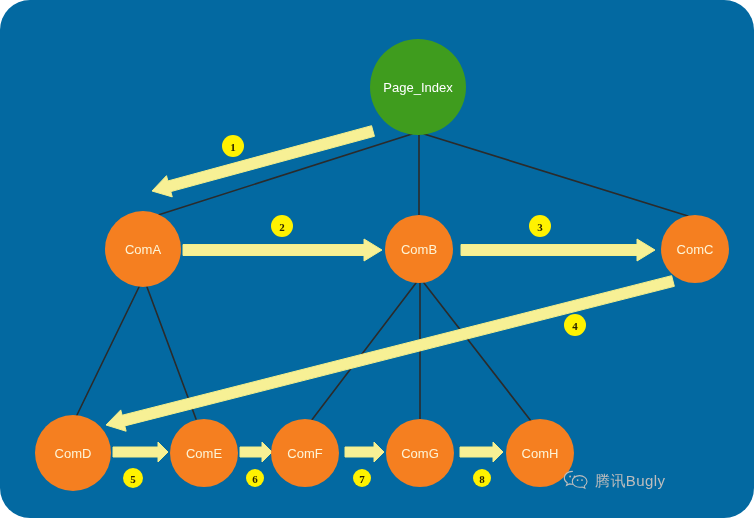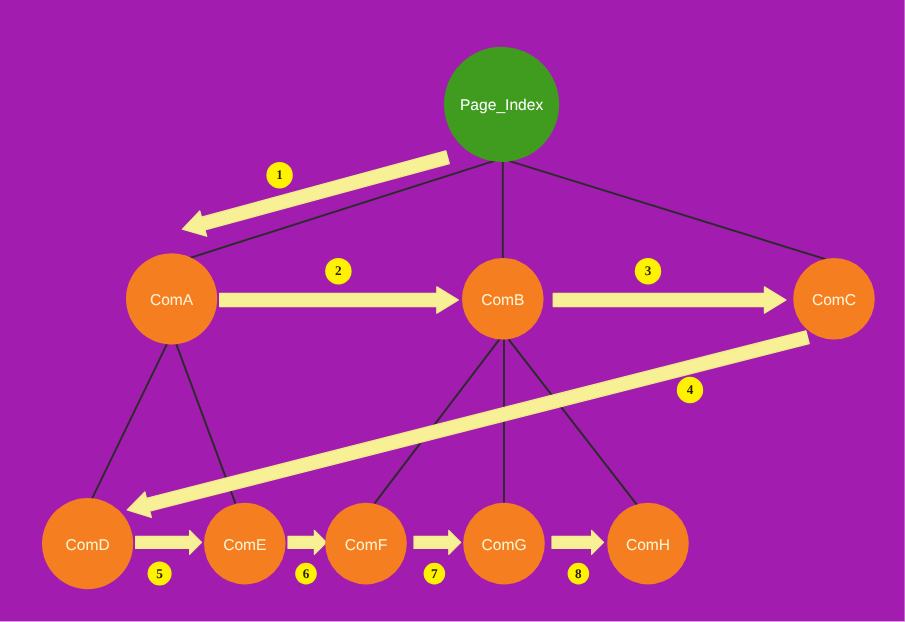--- a/index.html
+++ b/index.html
@@ -60,21 +60,21 @@
     user-select: none;
   }
   .watermark-text {
     color: #bdbdbd;
     letter-spacing: 0.4px;
   }
 </style>
 </head>
 <body>
 
-<div id="canvas" style="width: 754px; height: 518px; background: #a21caf;">
+<div id="canvas" style="width: 754px; height: 518px; background: #0369a1; border-radius: 30px;">
 
   <svg id="graph-svg" viewBox="0 0 754 518" xmlns="http://www.w3.org/2000/svg">
     <g id="tree-edges-layer">
         <line x1="412" y1="134" x2="155" y2="216" stroke="#2b2b2b" stroke-width="1.6" stroke-linecap="round" class="tree-edge"></line>
         <line x1="419" y1="135" x2="419" y2="215" stroke="#2b2b2b" stroke-width="1.6" stroke-linecap="round" class="tree-edge"></line>
         <line x1="424" y1="134" x2="688" y2="216" stroke="#2b2b2b" stroke-width="1.6" stroke-linecap="round" class="tree-edge"></line>
         <line x1="139" y1="287" x2="76" y2="417" stroke="#2b2b2b" stroke-width="1.6" stroke-linecap="round" class="tree-edge"></line>
         <line x1="147" y1="287" x2="196" y2="419" stroke="#2b2b2b" stroke-width="1.6" stroke-linecap="round" class="tree-edge"></line>
         <line x1="416" y1="283" x2="311" y2="421" stroke="#2b2b2b" stroke-width="1.6" stroke-linecap="round" class="tree-edge"></line>
         <line x1="420" y1="283" x2="420" y2="419" stroke="#2b2b2b" stroke-width="1.6" stroke-linecap="round" class="tree-edge"></line>
@@ -157,14 +157,27 @@
           <circle cx="362" cy="478" r="9" fill="#fff200"></circle>
           <text x="362" y="478.5" class="badge-num" fill="#2a2200">7</text>
         </g>
         <g>
           <circle cx="482" cy="478" r="9" fill="#fff200"></circle>
           <text x="482" y="478.5" class="badge-num" fill="#2a2200">8</text>
         </g>
       </g>
   </svg>
 
+  <div class="watermark" style="left: 563px; top: 470px; color: rgb(189, 189, 189);">
+    <span>
+      <svg width="26" height="20" viewBox="0 0 26 20" xmlns="http://www.w3.org/2000/svg">
+        <path d="M9.4 1.4C4.9 1.4 1.3 4.3 1.3 7.9c0 2 1.2 3.8 3 5l-0.8 2.4 2.8-1.4c0.9 0.2 1.8 0.4 2.8 0.4h0.6" fill="none" stroke="#bdbdbd" stroke-width="1.1" stroke-linecap="round"></path>
+        <circle cx="7.1" cy="6.5" r="0.95" fill="#bdbdbd"></circle>
+        <circle cx="11.6" cy="6.5" r="0.95" fill="#bdbdbd"></circle>
+        <path d="M16.6 5.6c4.1 0 7.4 2.6 7.4 5.9 0 1.9-1.1 3.5-2.8 4.6l0.7 2.2-2.6-1.3c-0.8 0.2-1.7 0.3-2.6 0.3-4.1 0-7.4-2.6-7.4-5.9S12.5 5.6 16.6 5.6z" fill="none" stroke="#bdbdbd" stroke-width="1.1" stroke-linecap="round"></path>
+        <circle cx="14.6" cy="10.1" r="0.9" fill="#bdbdbd"></circle>
+        <circle cx="19.0" cy="10.1" r="0.9" fill="#bdbdbd"></circle>
+      </svg>
+    </span>
+    <span class="watermark-text">腾讯Bugly</span>
+  </div>
 
 </div>
 
 </body></html>

